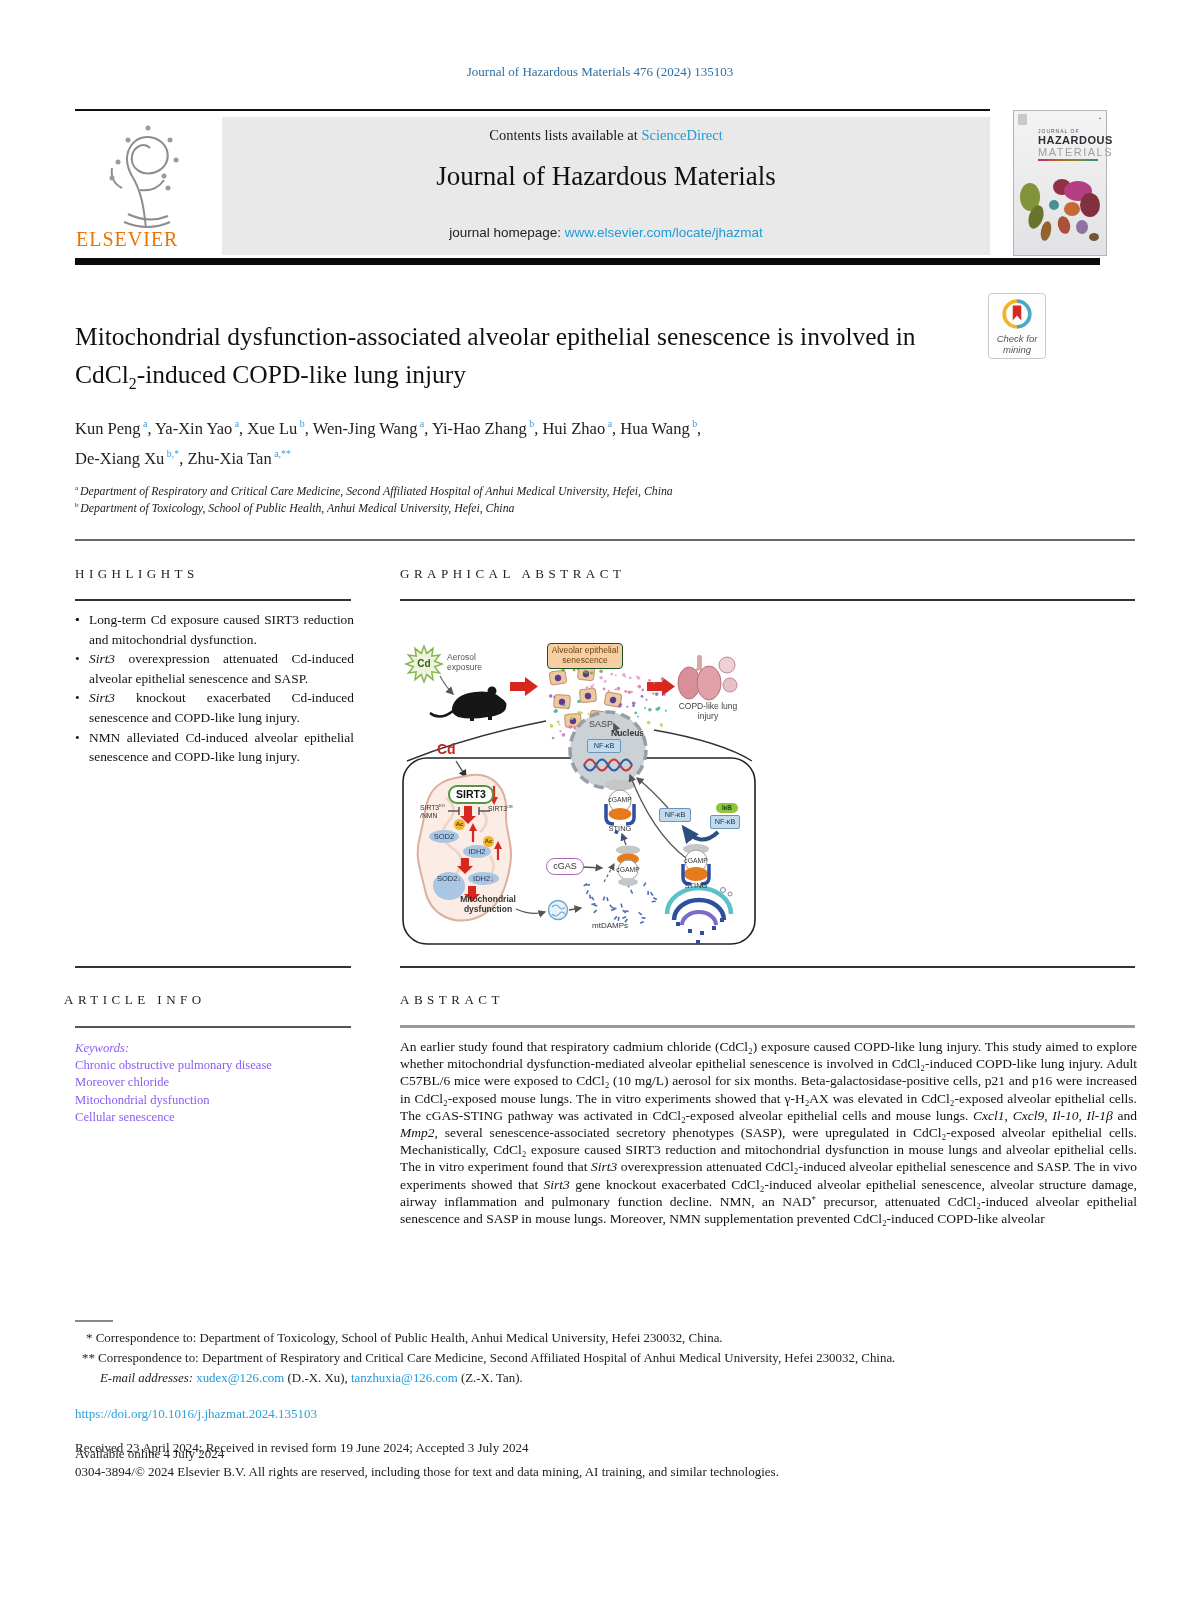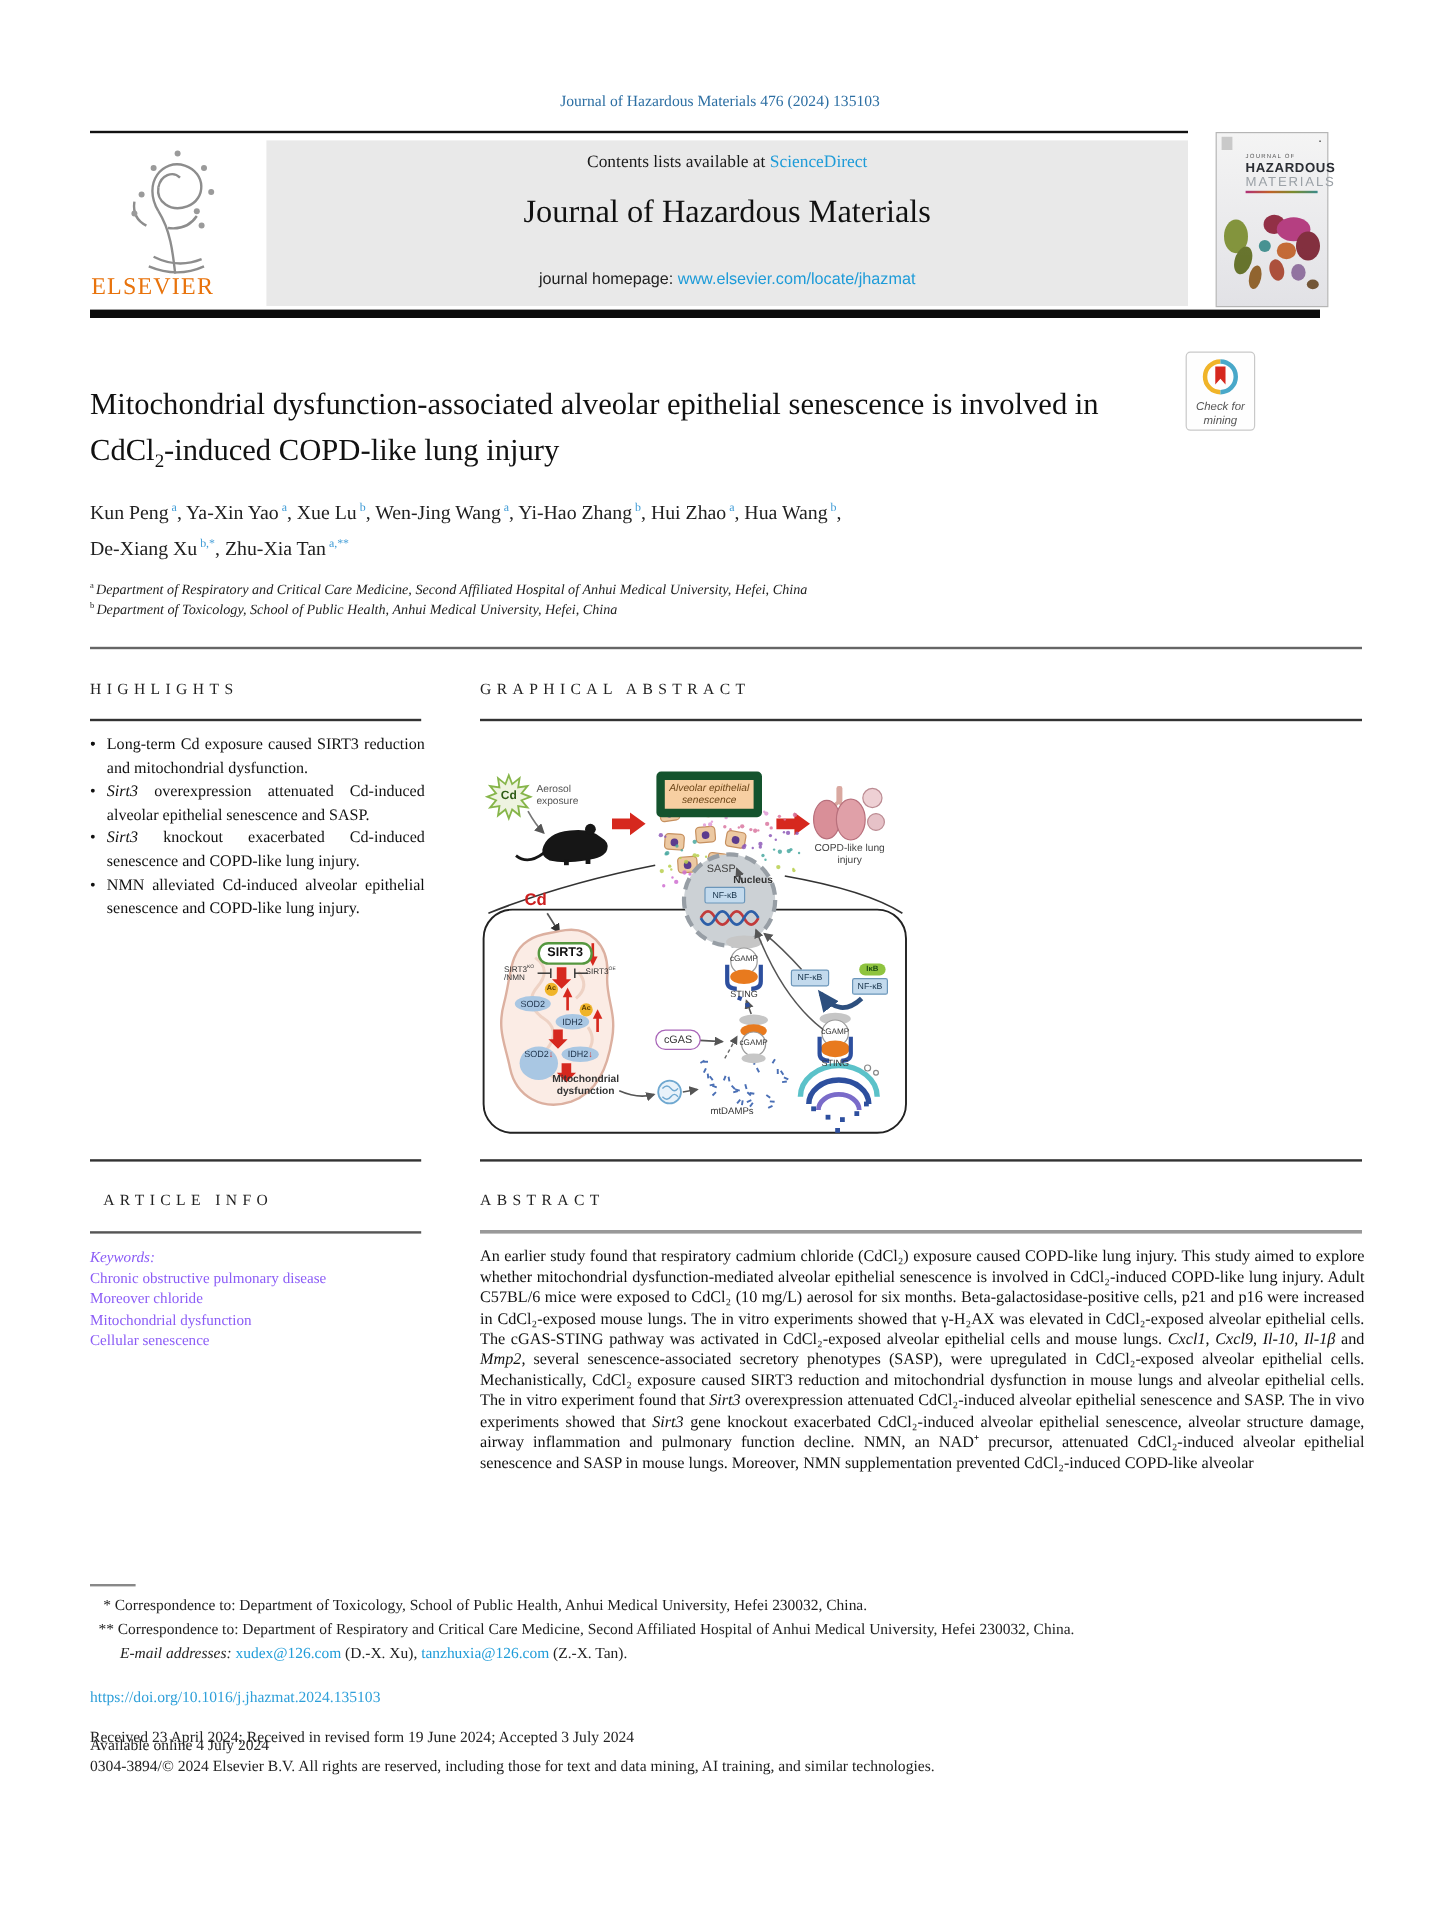--- a/index.html
+++ b/index.html
@@ -10,21 +10,21 @@
   .it{font-style:italic;}
   .sup{vertical-align:super;font-size:0.6em;}
   .sub{vertical-align:sub;font-size:0.62em;}
   .blue{color:#3e9bd6;}
   .lnk{color:#1d9bd8;}
   .red{color:#d6281e;font-weight:bold;}
   .rule{background:#333;}
   .sechead{font-size:13px;letter-spacing:4.5px;color:#222;}
   .just{text-align:justify;}
   
-  .citation{width:1200px;text-align:center;font-size:13px;color:#2d6fa3;margin-top:12px;}
+  .citation{width:1200px;text-align:center;font-size:13px;color:#2d6fa3;}
   .graybox{background:#e9e9e9;}
   .jtitle{font-size:27px;color:#111;}
   .cover{background:linear-gradient(#f4f4f4,#e2e2e6);border:1px solid #b5b5b5;}
   .covert1{font-size:5px;color:#555;letter-spacing:1px;}
   .covert2{font-size:11px;font-weight:bold;color:#2a2d33;letter-spacing:0.5px;}
   .covert3{font-size:11px;color:#9aa0a6;letter-spacing:1.5px;}
   .elsword{color:#e8730c;font-size:20px;letter-spacing:1px;}
   
   .badge{border:1px solid #c9c9c9;border-radius:4px;background:#fefefe;text-align:center;font-style:italic;}
   .badgetxt{font-size:9.5px;color:#555;line-height:1.15;}
@@ -37,21 +37,21 @@
   .hitem .bull{position:absolute;left:0;top:0;}
   
   .kw{font-size:12.6px;line-height:17.2px;color:#8b5cf6;}
   .abstract{font-size:13.5px;line-height:17.2px;color:#111;}
   
   .foot{font-size:12.9px;color:#222;}
   .meta{font-size:13px;color:#222;}
   
   .gl{position:absolute;font-family:"Liberation Sans",sans-serif;color:#333;line-height:1.15;}
   .glc{text-align:center;}
-  .pillbox{background:#f7cfa2;border:7px solid #14532d;border-radius:4px;color:#6b4416;font-style:italic;}
+  .pillbox{background:#f7cfa2;border:1px solid #14532d;border-radius:4px;color:#6b4416;}
   .nfbox{background:#c3daed;border:1px solid #6b96ba;border-radius:2px;color:#16324a;text-align:center;}
   .ikbpill{background:#8fc43f;border-radius:6px;color:#1d4d12;text-align:center;font-weight:bold;}
   .ell{background:#a9c7e3;border-radius:50%;text-align:center;color:#22374f;}
   .accirc{background:#f0b429;border-radius:50%;text-align:center;color:#5a3c00;font-weight:bold;}
   .sirt3box{background:#fff;border:2px solid #55973f;border-radius:9px;text-align:center;font-weight:bold;color:#111;}
   .cgasbox{background:#fff;border:1.5px solid #a864b8;border-radius:9px;text-align:center;color:#333;}
 </style>
 </head>
 <body>
 
@@ -462,21 +462,21 @@
 
     <div class="gl" style="left:211px;top:111px;width:42px;font-size:8.5px;font-weight:bold;">Nucleus</div>
     <div class="gl nfbox" style="left:187px;top:121px;width:32px;height:12px;line-height:12px;font-size:7.3px;">NF-κB</div>
     <div class="gl nfbox" style="left:259px;top:190px;width:30px;height:12px;line-height:12px;font-size:7.3px;">NF-κB</div>
     <div class="gl ikbpill" style="left:316px;top:185px;width:22px;height:10px;line-height:10px;font-size:6.5px;">IκB</div>
     <div class="gl nfbox" style="left:310px;top:197px;width:28px;height:12px;line-height:12px;font-size:7.3px;">NF-κB</div>
   </div>
 
   <div class="abs rule" style="left:75px;top:966px;width:276px;height:1.5px;"></div>
   <div class="abs rule" style="left:400px;top:966px;width:735px;height:1.5px;"></div>
-  <div class="abs sechead" style="left:86px;top:992px;">ARTICLE INFO</div>
+  <div class="abs sechead" style="left:64px;top:992px;">ARTICLE INFO</div>
   <div class="abs sechead" style="left:400px;top:992px;">ABSTRACT</div>
   <div class="abs" style="left:75px;top:1026px;width:276px;height:1.5px;background:#555;"></div>
   <div class="abs" style="left:400px;top:1025px;width:735px;height:2.5px;background:#999;"></div>
 
   <div class="abs kw" style="left:75px;top:1040px;width:290px;">
     <div class="it">Keywords:</div>
     <div>Chronic obstructive pulmonary disease</div>
     <div>Moreover chloride</div>
     <div>Mitochondrial dysfunction</div>
     <div>Cellular senescence</div>

